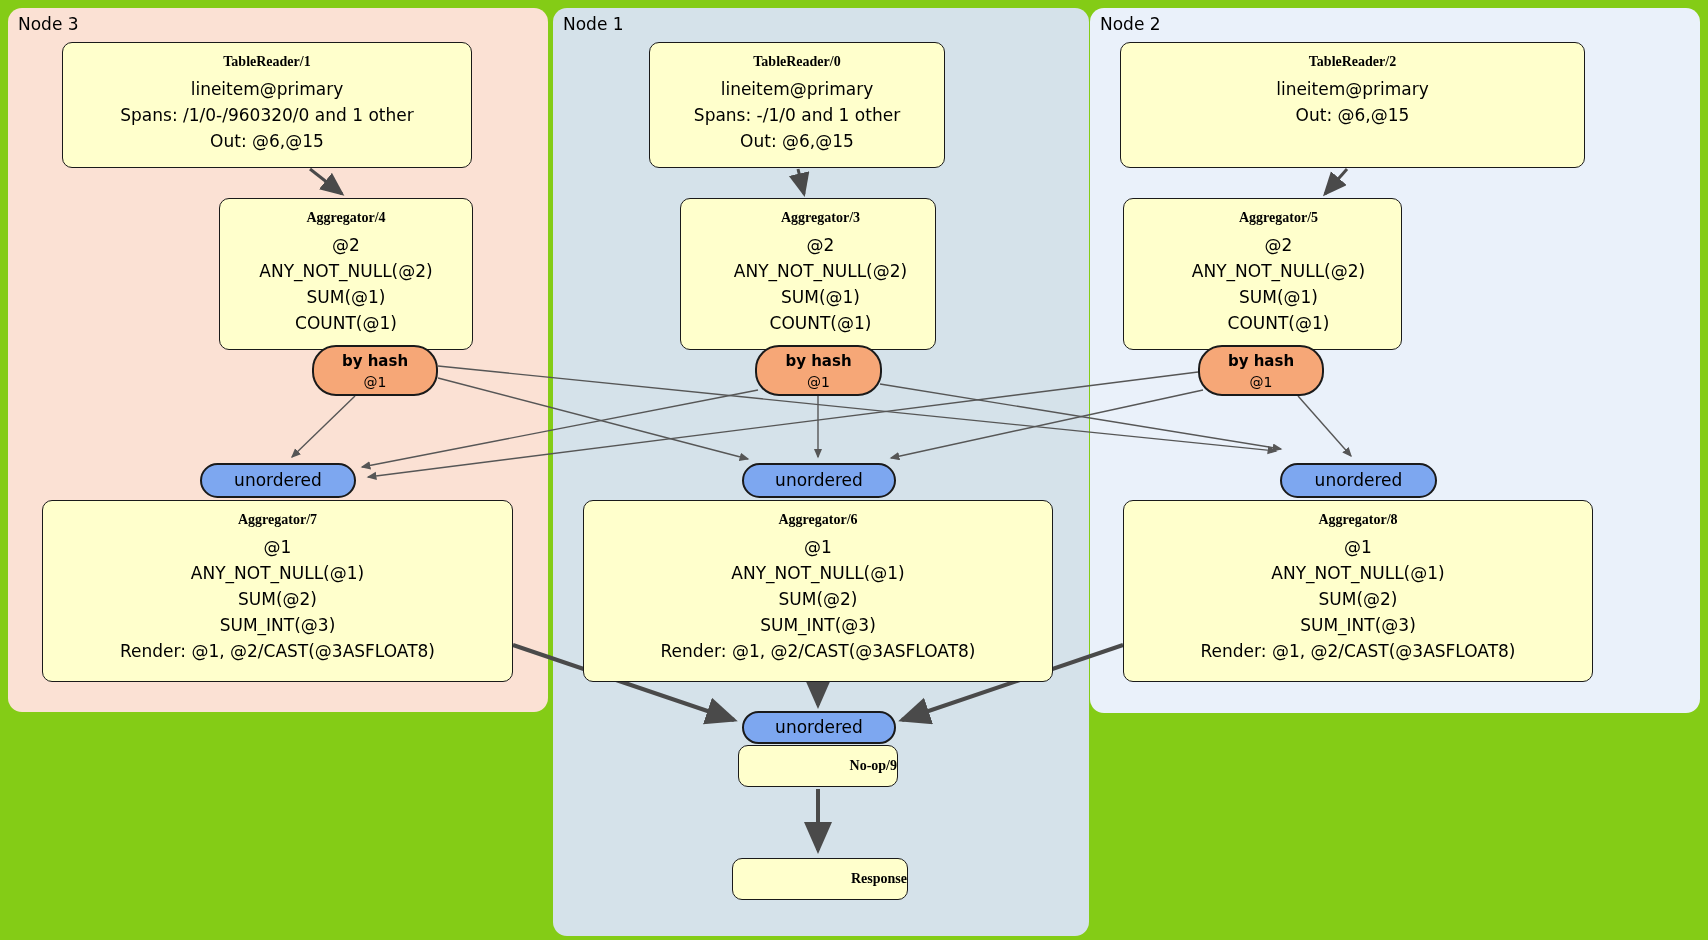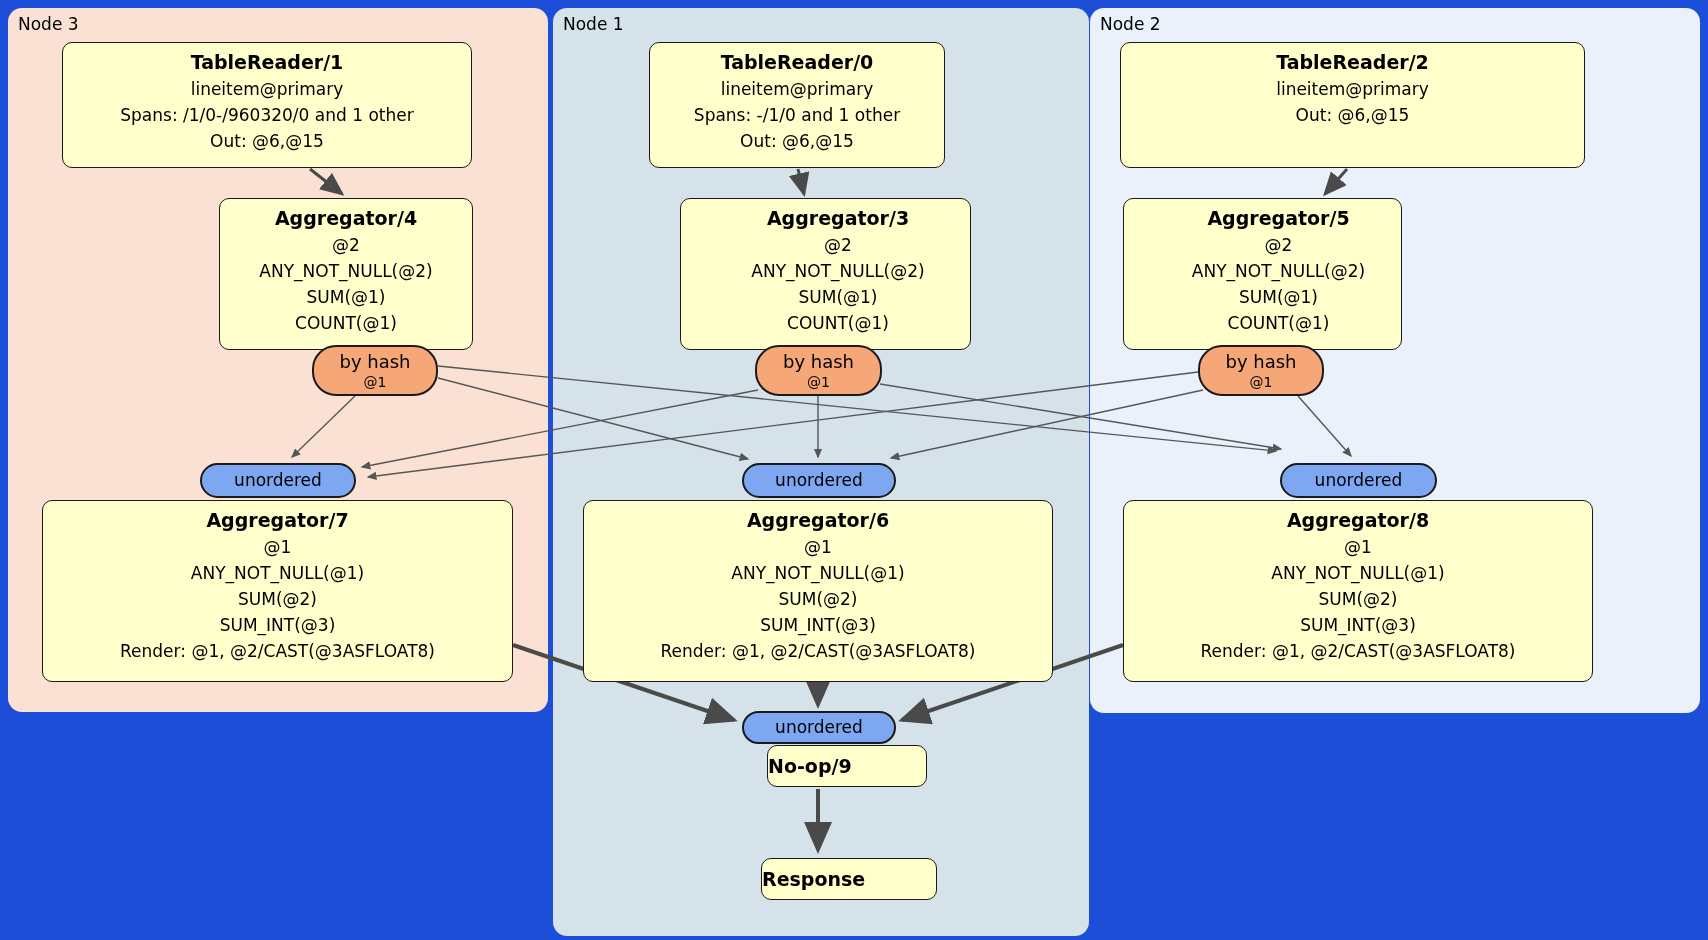--- a/index.html
+++ b/index.html
@@ -1,37 +1,37 @@
 <!DOCTYPE html>
 <html style="--node3bg: #fbe1d4; --node1bg: #d5e2ea; --node2bg: #eaf1fa; --boxfill: #ffffcc; --boxborder: #1a1a1a; --routerfill: #f6a777; --streamfill: #7da7f0; --edgethick: #4a4a4a; --edgethin: #565656; --text: #000000;"><head>
 <meta charset="utf-8">
 <style>
   html,body { margin:0; padding:0; background:#ffffff; }
   .canvas {
-    position:relative; width:1708px; height:940px; background:#1d4ed8;
+    position:relative; width:1708px; height:940px; background:#84cc16;
     font-family:"DejaVu Sans", sans-serif; color:var(--text,#000);
     overflow:hidden;
   }
   .region { position:absolute; border-radius:14px; z-index:0; }
   .region-label { position:absolute; top:6px; left:10px; font-size:17px; color:#000; }
   .edges { position:absolute; left:0; top:0; z-index:1; }
   .pbox {
     position:absolute; background:var(--boxfill,#ffffcc);
     border:1.5px solid var(--boxborder,#1a1a1a); border-radius:10px;
     text-align:center; padding-top:5px; box-sizing:border-box; z-index:2;
   }
-  .pbox-title { font-size:19px; font-weight:bold; line-height:28px; white-space:nowrap; }
+  .pbox-title { font-size:14px; font-weight:bold; line-height:28px; white-space:nowrap;font-family:Liberation Serif, serif; }
   .pbox-line  { font-size:17px; line-height:26px; white-space:nowrap; }
-  .pbox.small { display:flex; align-items:center; justify-content:flex-start; padding:0;margin-left:29px; }
+  .pbox.small { display:flex; align-items:center; justify-content:flex-end; padding:0; }
   .router {
     position:absolute; background:var(--routerfill,#f6a777);
     border:2px solid var(--boxborder,#1a1a1a); border-radius:24px;
     text-align:center; box-sizing:border-box; z-index:3;
   }
-  .router-title { font-size:18px; font-weight:normal; line-height:23px; margin-top:3px; white-space:nowrap; }
+  .router-title { font-size:15px; font-weight:bold; line-height:23px; margin-top:3px; white-space:nowrap; }
   .router-detail { font-size:14px; line-height:18px; white-space:nowrap; }
   .stream {
     position:absolute; background:var(--streamfill,#7da7f0);
     border:2px solid var(--boxborder,#1a1a1a); border-radius:18px;
     text-align:center; box-sizing:border-box; z-index:3;
     font-size:17px; font-weight:normal; line-height:30px; white-space:nowrap;
   }
 </style>
 </head>
 <body>
@@ -97,21 +97,21 @@
     <div class="pbox-line">Out: @6,@15</div>
   </div>
 
   <div class="pbox" style="left:219px;top:198px;width:254px;height:152px;">
     <div class="pbox-title">Aggregator/4</div>
     <div class="pbox-line">@2</div>
     <div class="pbox-line">ANY_NOT_NULL(@2)</div>
     <div class="pbox-line">SUM(@1)</div>
     <div class="pbox-line">COUNT(@1)</div>
   </div>
-  <div class="pbox" style="left:680px;top:198px;width:291px;height:152px;padding-left:25px;">
+  <div class="pbox" style="left:680px;top:198px;width:256px;height:152px;padding-left:25px;">
     <div class="pbox-title">Aggregator/3</div>
     <div class="pbox-line">@2</div>
     <div class="pbox-line">ANY_NOT_NULL(@2)</div>
     <div class="pbox-line">SUM(@1)</div>
     <div class="pbox-line">COUNT(@1)</div>
   </div>
   <div class="pbox" style="left:1123px;top:198px;width:279px;height:152px;padding-left:32px;">
     <div class="pbox-title">Aggregator/5</div>
     <div class="pbox-line">@2</div>
     <div class="pbox-line">ANY_NOT_NULL(@2)</div>

